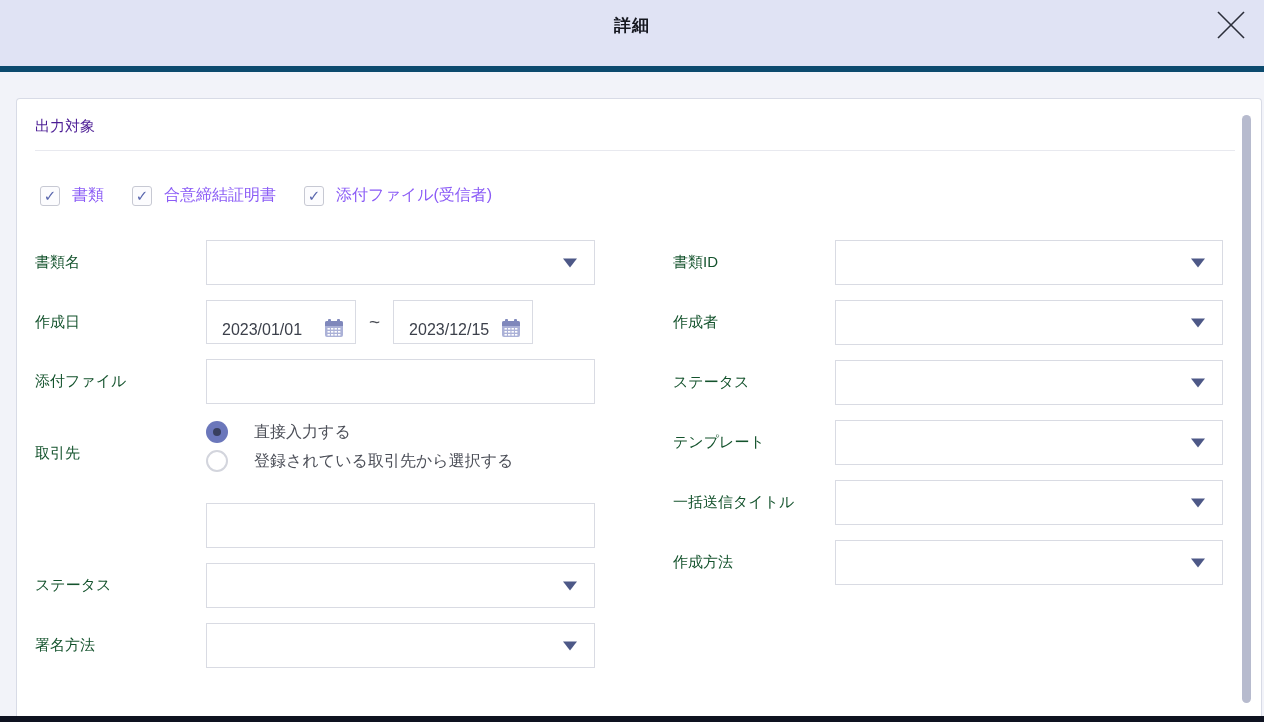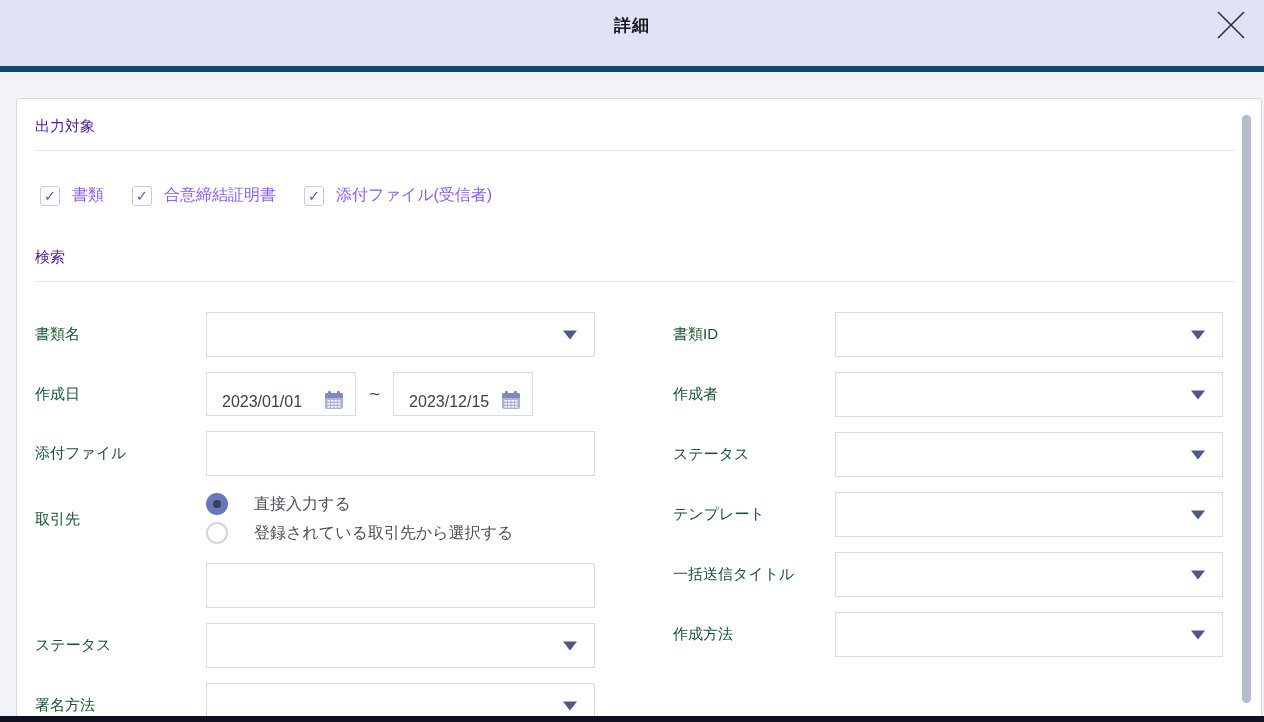--- a/index.html
+++ b/index.html
@@ -111,21 +111,21 @@
     display:flex; align-items:center; justify-content:space-between;
     padding:16px 11px 0 15px;
     font-size:16px; color:#3c404b;
     cursor:pointer;
   }
   .tilde { margin:0 13px; font-size:19px; color:#4a4d55; }
 
   
   .radio-group { padding-top:2px; }
   .radio-row { display:flex; align-items:center; margin-bottom:7px; cursor:pointer;gap:13px; }
-  .radio-row:last-child { margin-bottom:4px; }
+  .radio-row:last-child { margin-bottom:16px; }
   .radio { width:22px; height:22px; border-radius:50%; flex-shrink:0; }
   .radio.sel {
     background:#6b77bb;
     display:flex; align-items:center; justify-content:center;
   }
   .radio.sel .dot { width:8px; height:8px; border-radius:50%; background:#39405f; }
   .radio.unsel { background:#fff; border:2px solid #d3d5dd; }
   .radio-label { margin-left:13px; font-size:16px; color:#4c4f58; }
 
   .bottom-bar {
@@ -161,21 +161,20 @@
       <span class="checkbox">✓</span>
       <span class="cb-label">合意締結証明書</span>
     </div>
     <div class="cb-item">
       <span class="checkbox">✓</span>
       <span class="cb-label">添付ファイル(受信者)</span>
     </div>
   </div>
 
   <div class="search-section">
-    <div class="section-title">検索</div>
 
     <div class="form-columns">
 
       <div class="col-left">
 
         <div class="frow">
           <span class="flabel">書類名</span>
           <div class="select">
             <span class="caret"></span>
           </div>

